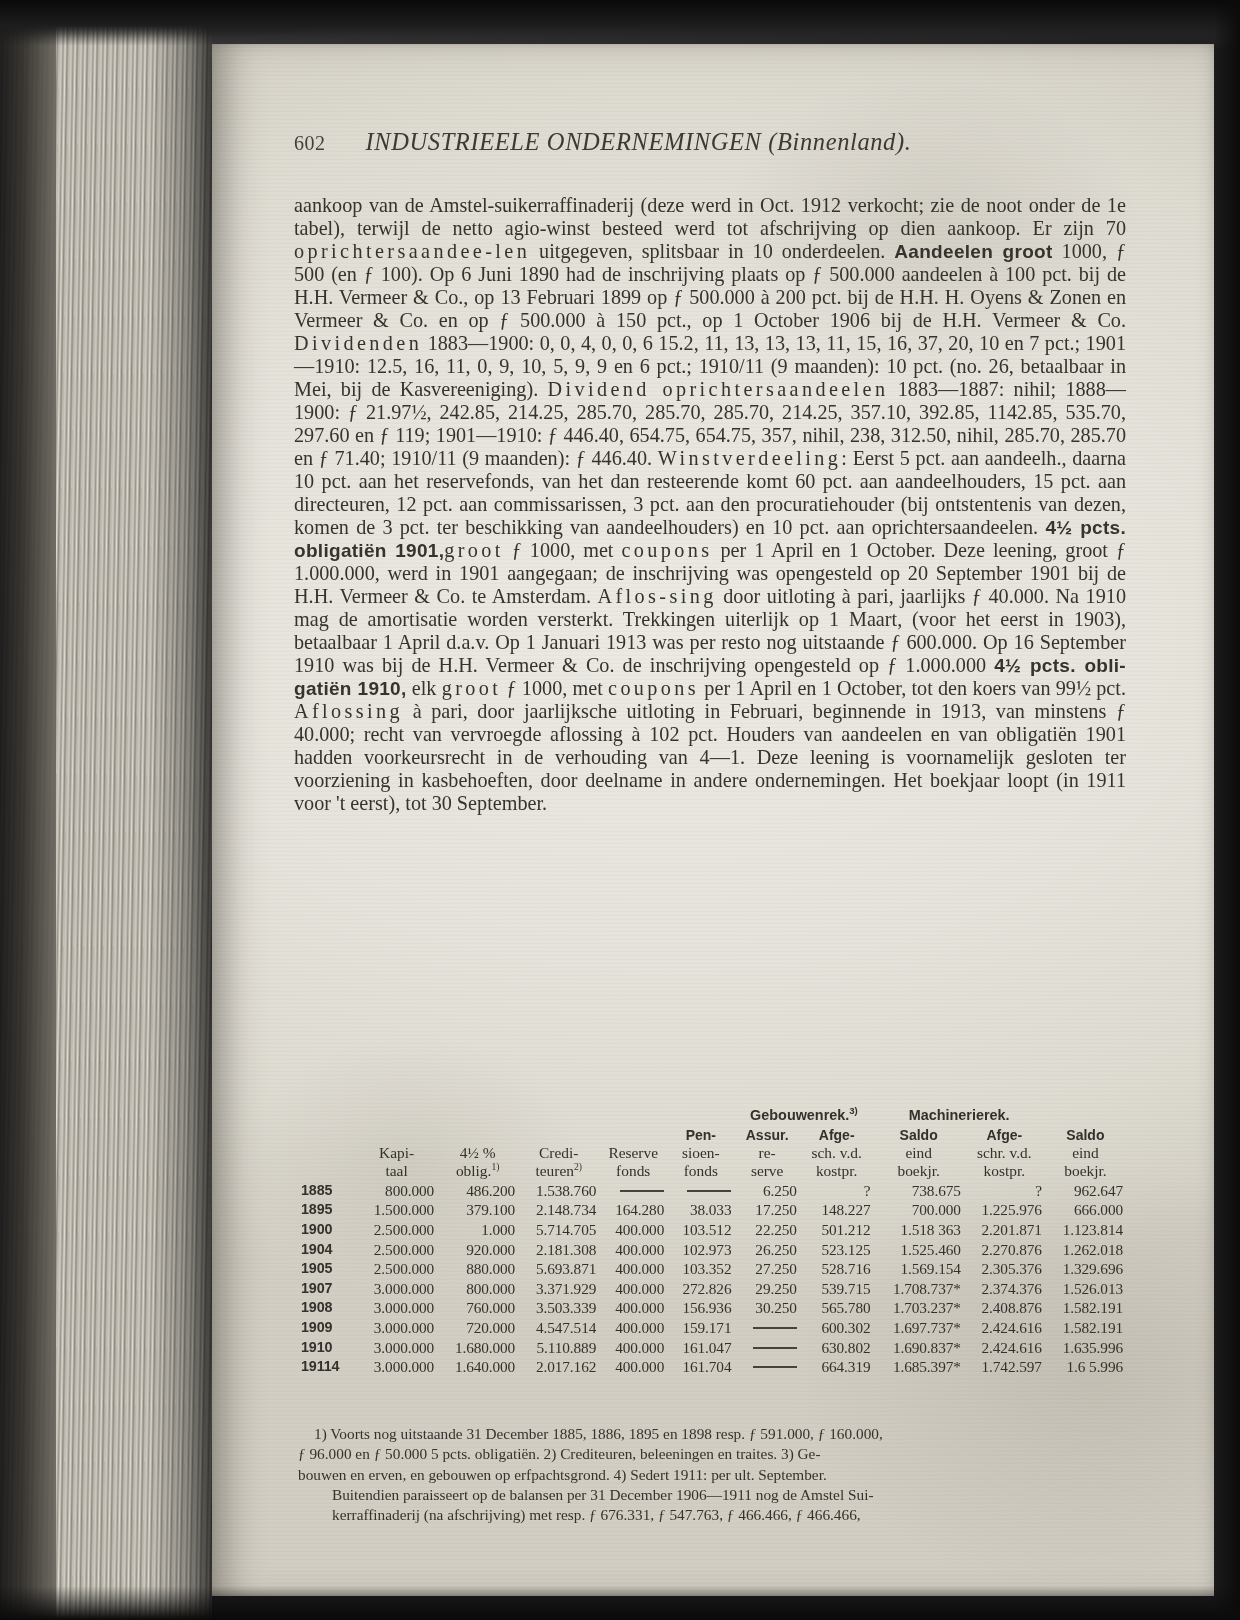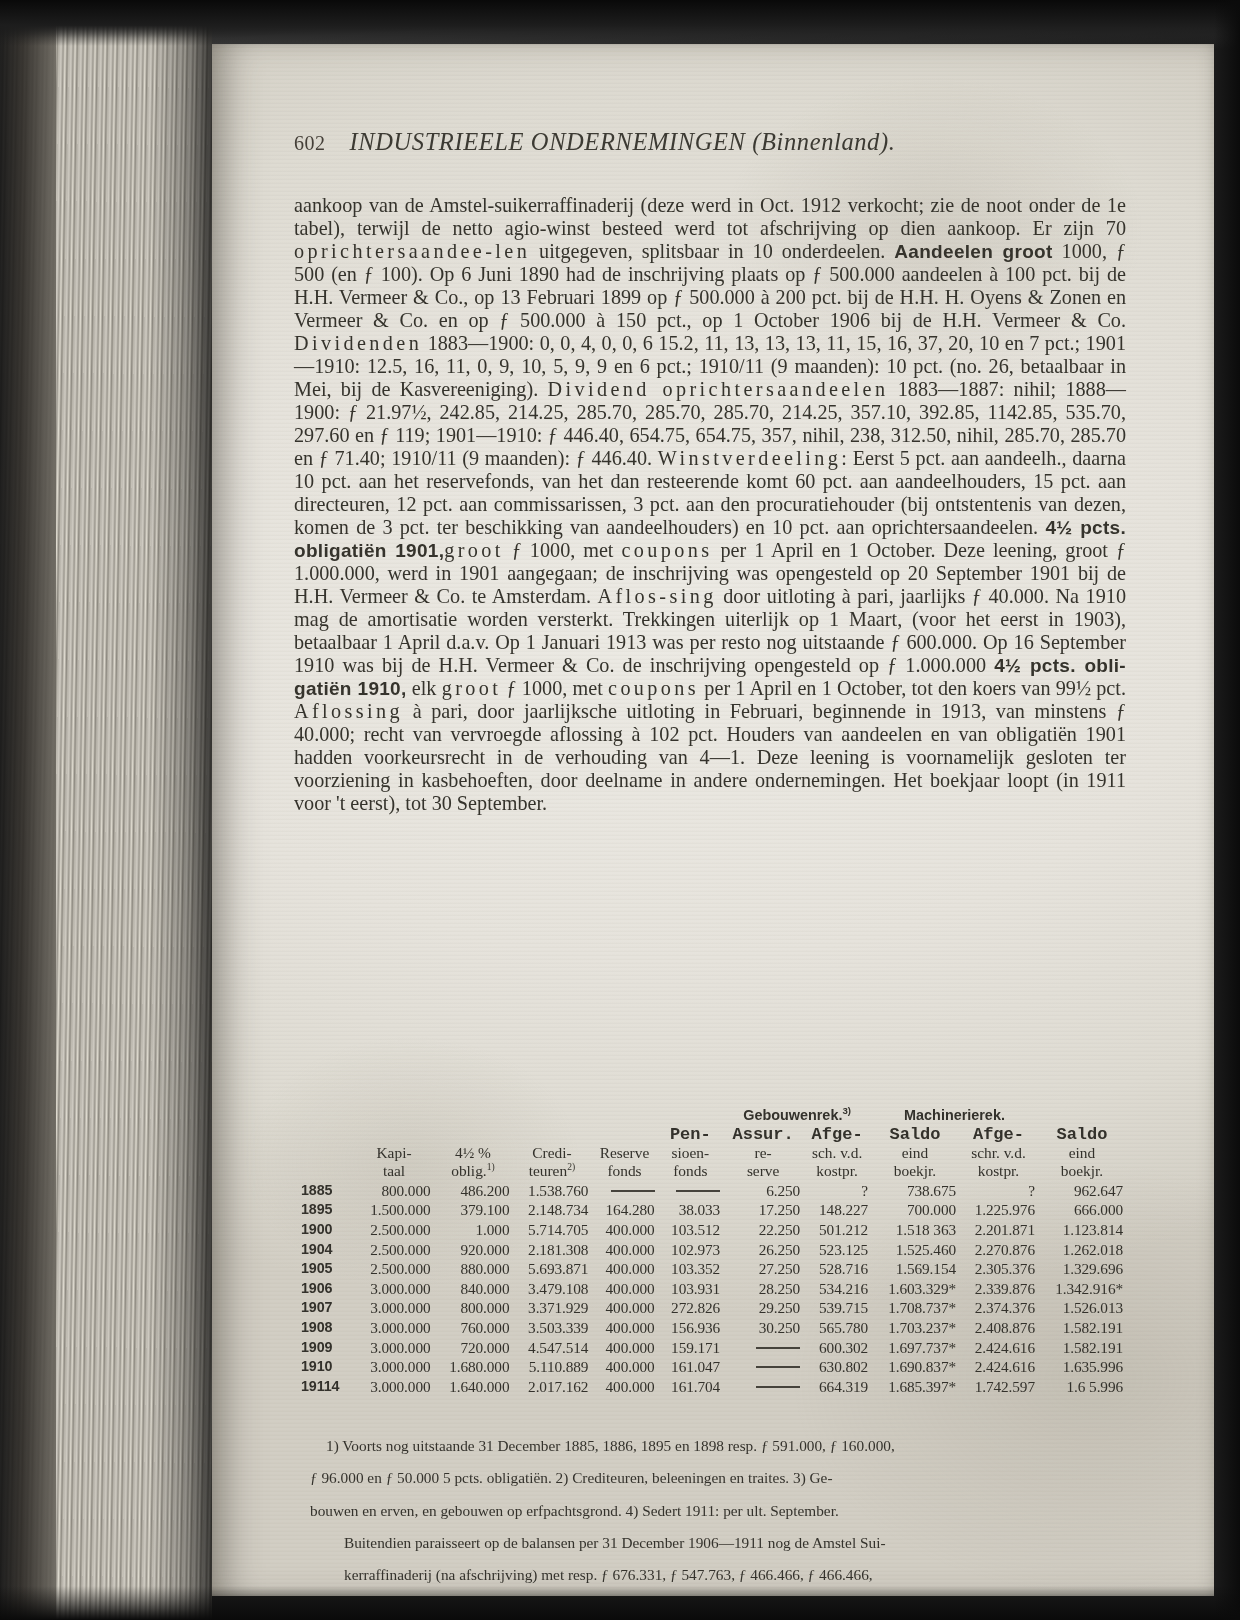--- a/index.html
+++ b/index.html
@@ -69,21 +69,21 @@
       radial-gradient(ellipse 300px 220px at 72% 12%, rgba(170,164,148,.20), rgba(0,0,0,0) 70%),
       radial-gradient(ellipse 240px 180px at 20% 72%, rgba(168,162,146,.16), rgba(0,0,0,0) 70%),
       radial-gradient(ellipse 420px 300px at 88% 86%, rgba(160,154,138,.18), rgba(0,0,0,0) 72%);
     mix-blend-mode:multiply;
   }
   .content{position:absolute;left:0;top:0;right:0;bottom:0;z-index:2;}
 
   
   .runhead{
     position:absolute;left:82px;top:84px;width:830px;
-    display:flex;align-items:baseline;gap:24px;
+    display:flex;align-items:baseline;gap:40px;
     color:#3b3932;
   }
   .folio{font-size:20px;letter-spacing:.5px;color:#443f38;}
   .runtitle{
     font-style:italic;font-size:24.5px;letter-spacing:.6px;
     color:#3c3a33;white-space:nowrap;
   }
 
   
   .prose{
@@ -103,40 +103,40 @@
   table.fin{
     border-collapse:collapse;width:100%;
     font-size:15.1px;line-height:19.6px;
   }
   table.fin td,table.fin th{padding:0 3px;white-space:nowrap;}
   .grphead th{
     font-family:Liberation Sans, sans-serif;
     font-weight:bold;font-size:14.4px;text-align:center;padding-bottom:1px;
   }
   .hdr td{
-    font-family:Liberation Mono, monospace;
-    font-weight:bold;font-size:17px;text-align:center;line-height:18.4px;
+    font-family:Liberation Sans, sans-serif;
+    font-weight:bold;font-size:14px;text-align:center;line-height:18.4px;
   }
   .hdr.serifrow td{
     font-family:"Liberation Serif",serif;font-weight:normal;font-size:15.4px;margin-top:16px;
   }
   .hdr .lbl-kapi,.hdr .lbl-obl{font-family:"Liberation Serif",serif;font-weight:normal;font-size:15.6px;}
   tbody td{text-align:right;font-size:15.3px;letter-spacing:-.1px;}
   tbody td.yr{text-align:left;font-family:"Liberation Sans","DejaVu Sans",sans-serif;
               font-weight:bold;font-size:14.3px;padding-right:6px;}
   .dash{display:inline-block;width:44px;border-bottom:2px solid #46433c;
          vertical-align:4px;}
   sup{font-size:9.6px;vertical-align:super;line-height:0;}
 
   
   .notes{
     position:absolute;left:86px;top:1380px;width:830px;
     font-size:15.3px;line-height:20.3px;color:#34322c;text-align:justify;
   }
-  .notes p{margin:12px;text-indent:16px;}
+  .notes p{margin:0;text-indent:16px;}
   .notes .cont{text-indent:0;}
   .notes .ind{text-indent:34px;}
 </style>
 </head>
 <body>
 
 <div class="scan-bg"></div>
 <div class="book-gutter"></div>
 <div class="gutter-top-shadow"></div>
 
@@ -260,33 +260,20 @@
               <td>5.693.871</td>
               <td>400.000</td>
               <td>103.352</td>
               <td>27.250</td>
               <td>528.716</td>
               <td>1.569.154</td>
               <td>2.305.376</td>
               <td>1.329.696</td>
             </tr>
             <tr>
-              <td class="yr">1906</td>
-              <td>3.000.000</td>
-              <td>840.000</td>
-              <td>3.479.108</td>
-              <td>400.000</td>
-              <td>103.931</td>
-              <td>28.250</td>
-              <td>534.216</td>
-              <td>1.603.329*</td>
-              <td>2.339.876</td>
-              <td>1.342.916*</td>
-            </tr>
-            <tr>
               <td class="yr">1907</td>
               <td>3.000.000</td>
               <td>800.000</td>
               <td>3.371.929</td>
               <td>400.000</td>
               <td>272.826</td>
               <td>29.250</td>
               <td>539.715</td>
               <td>1.708.737*</td>
               <td>2.374.376</td>

